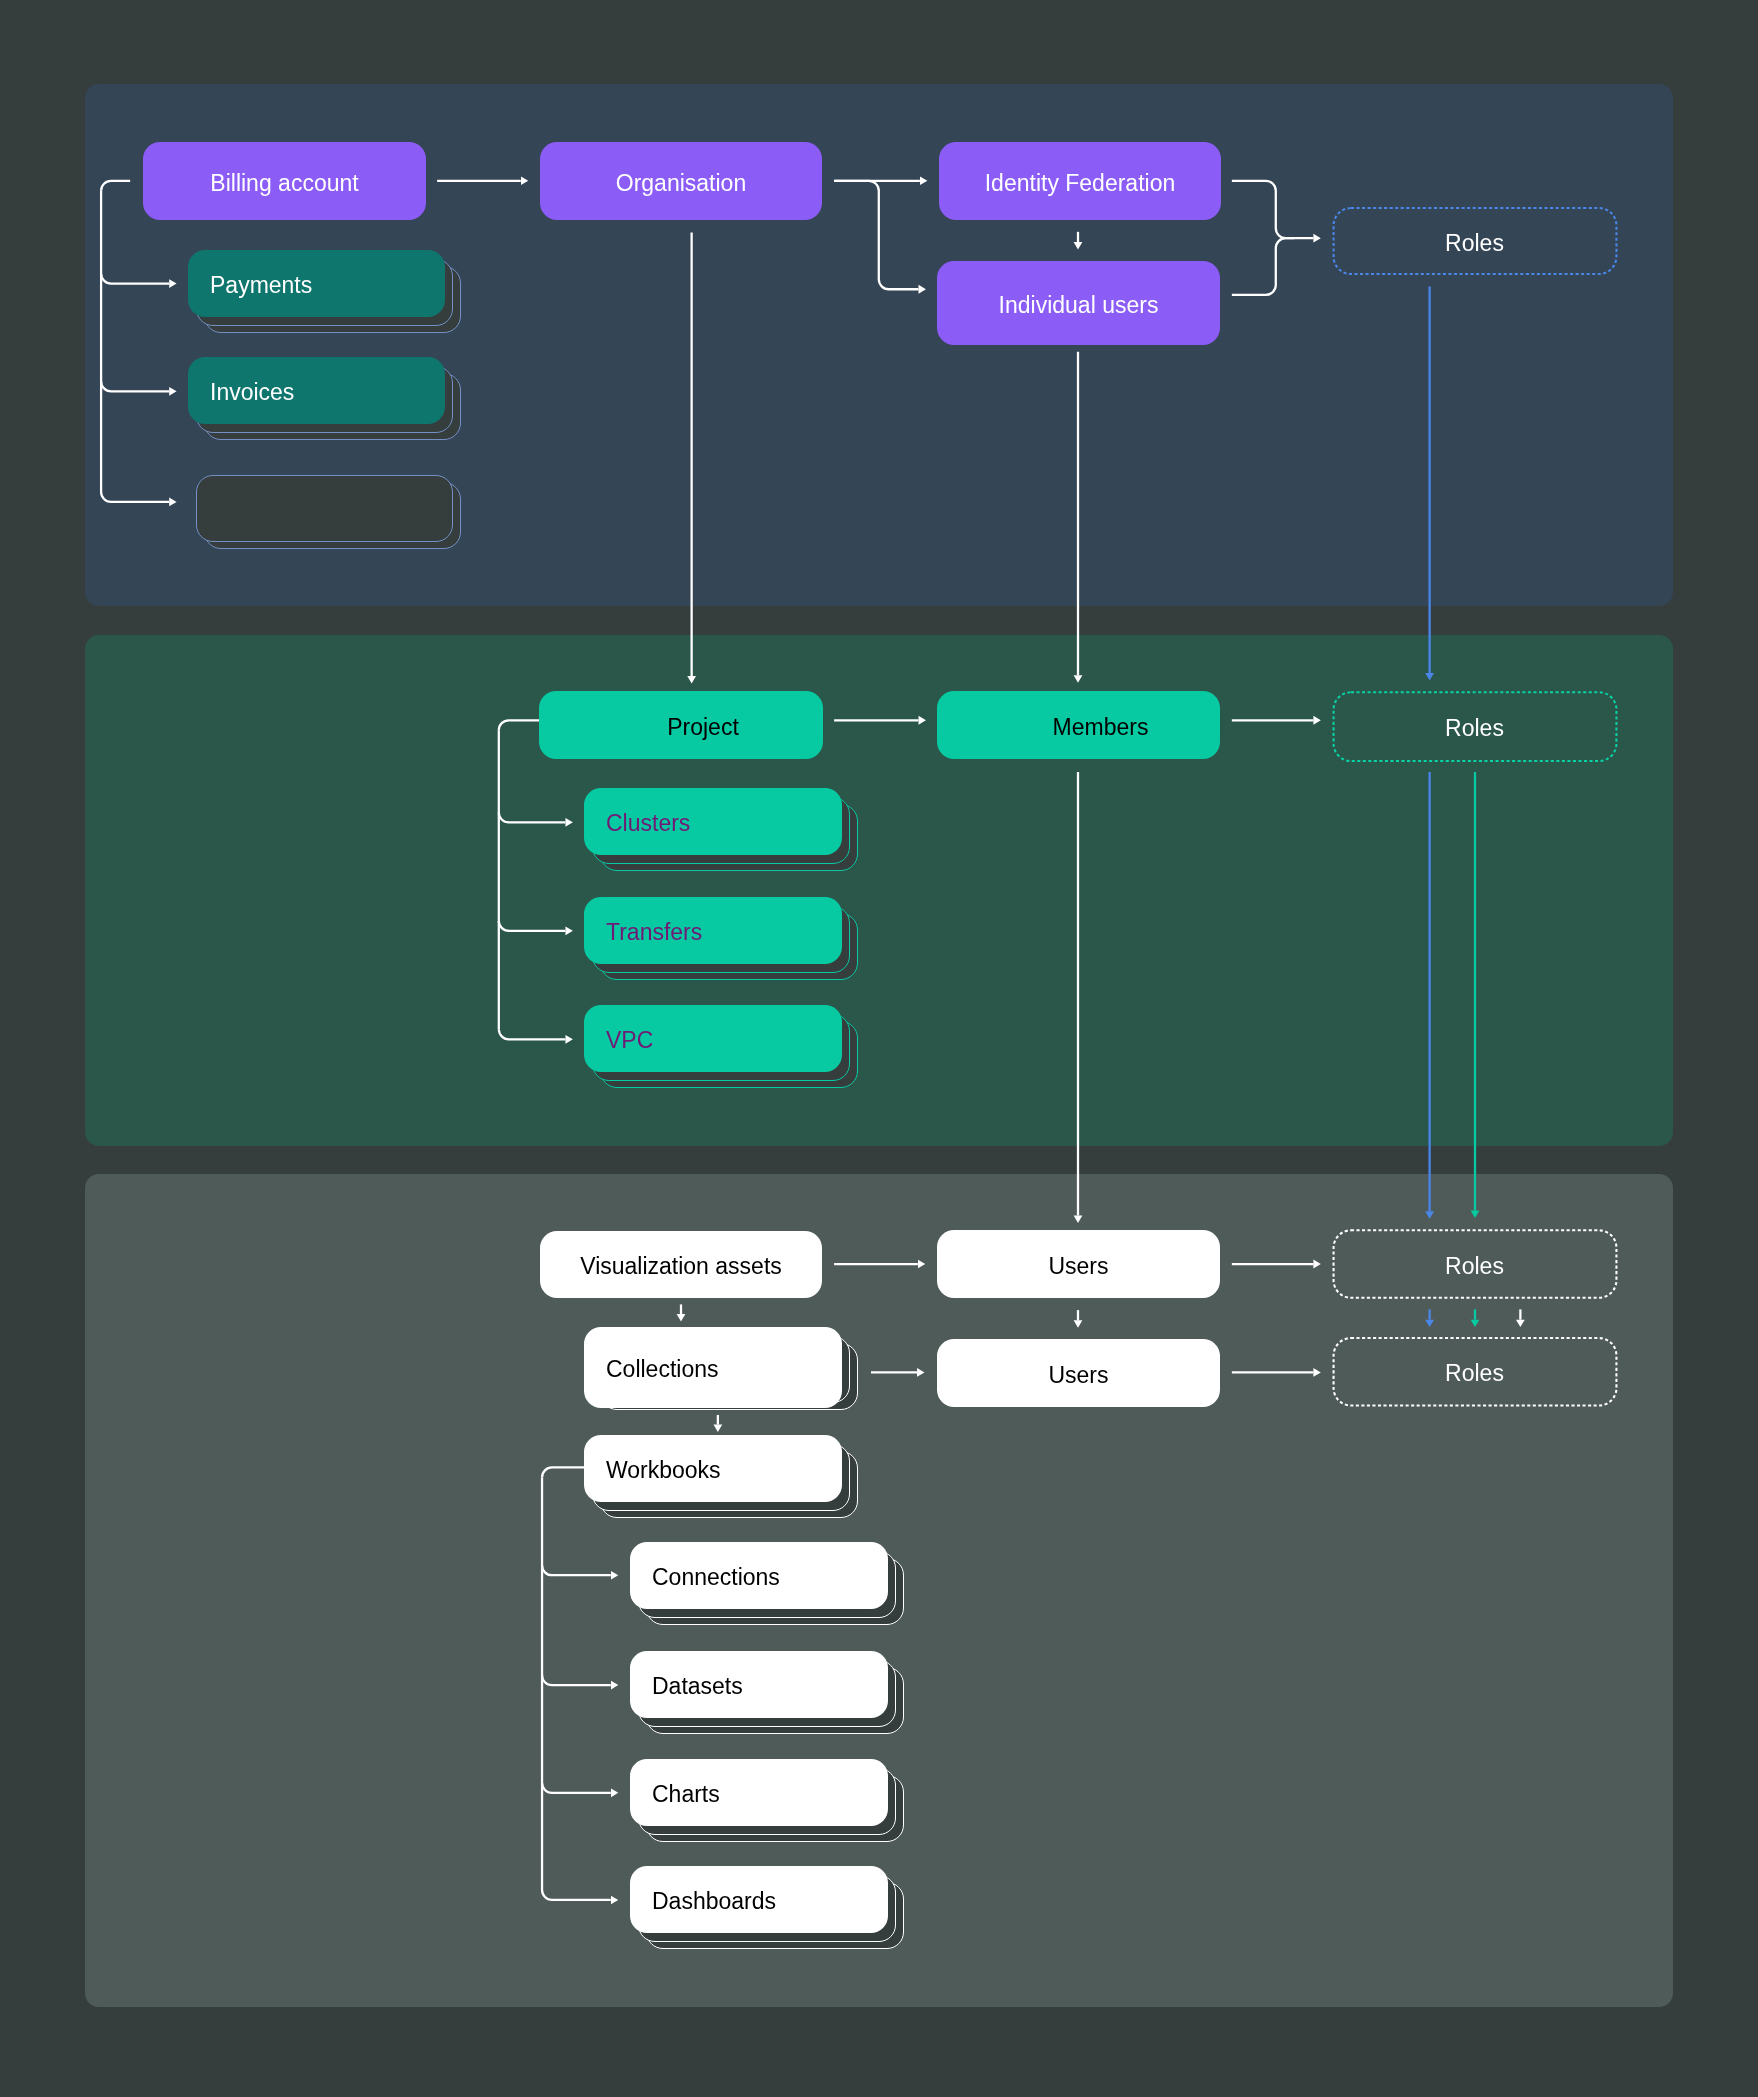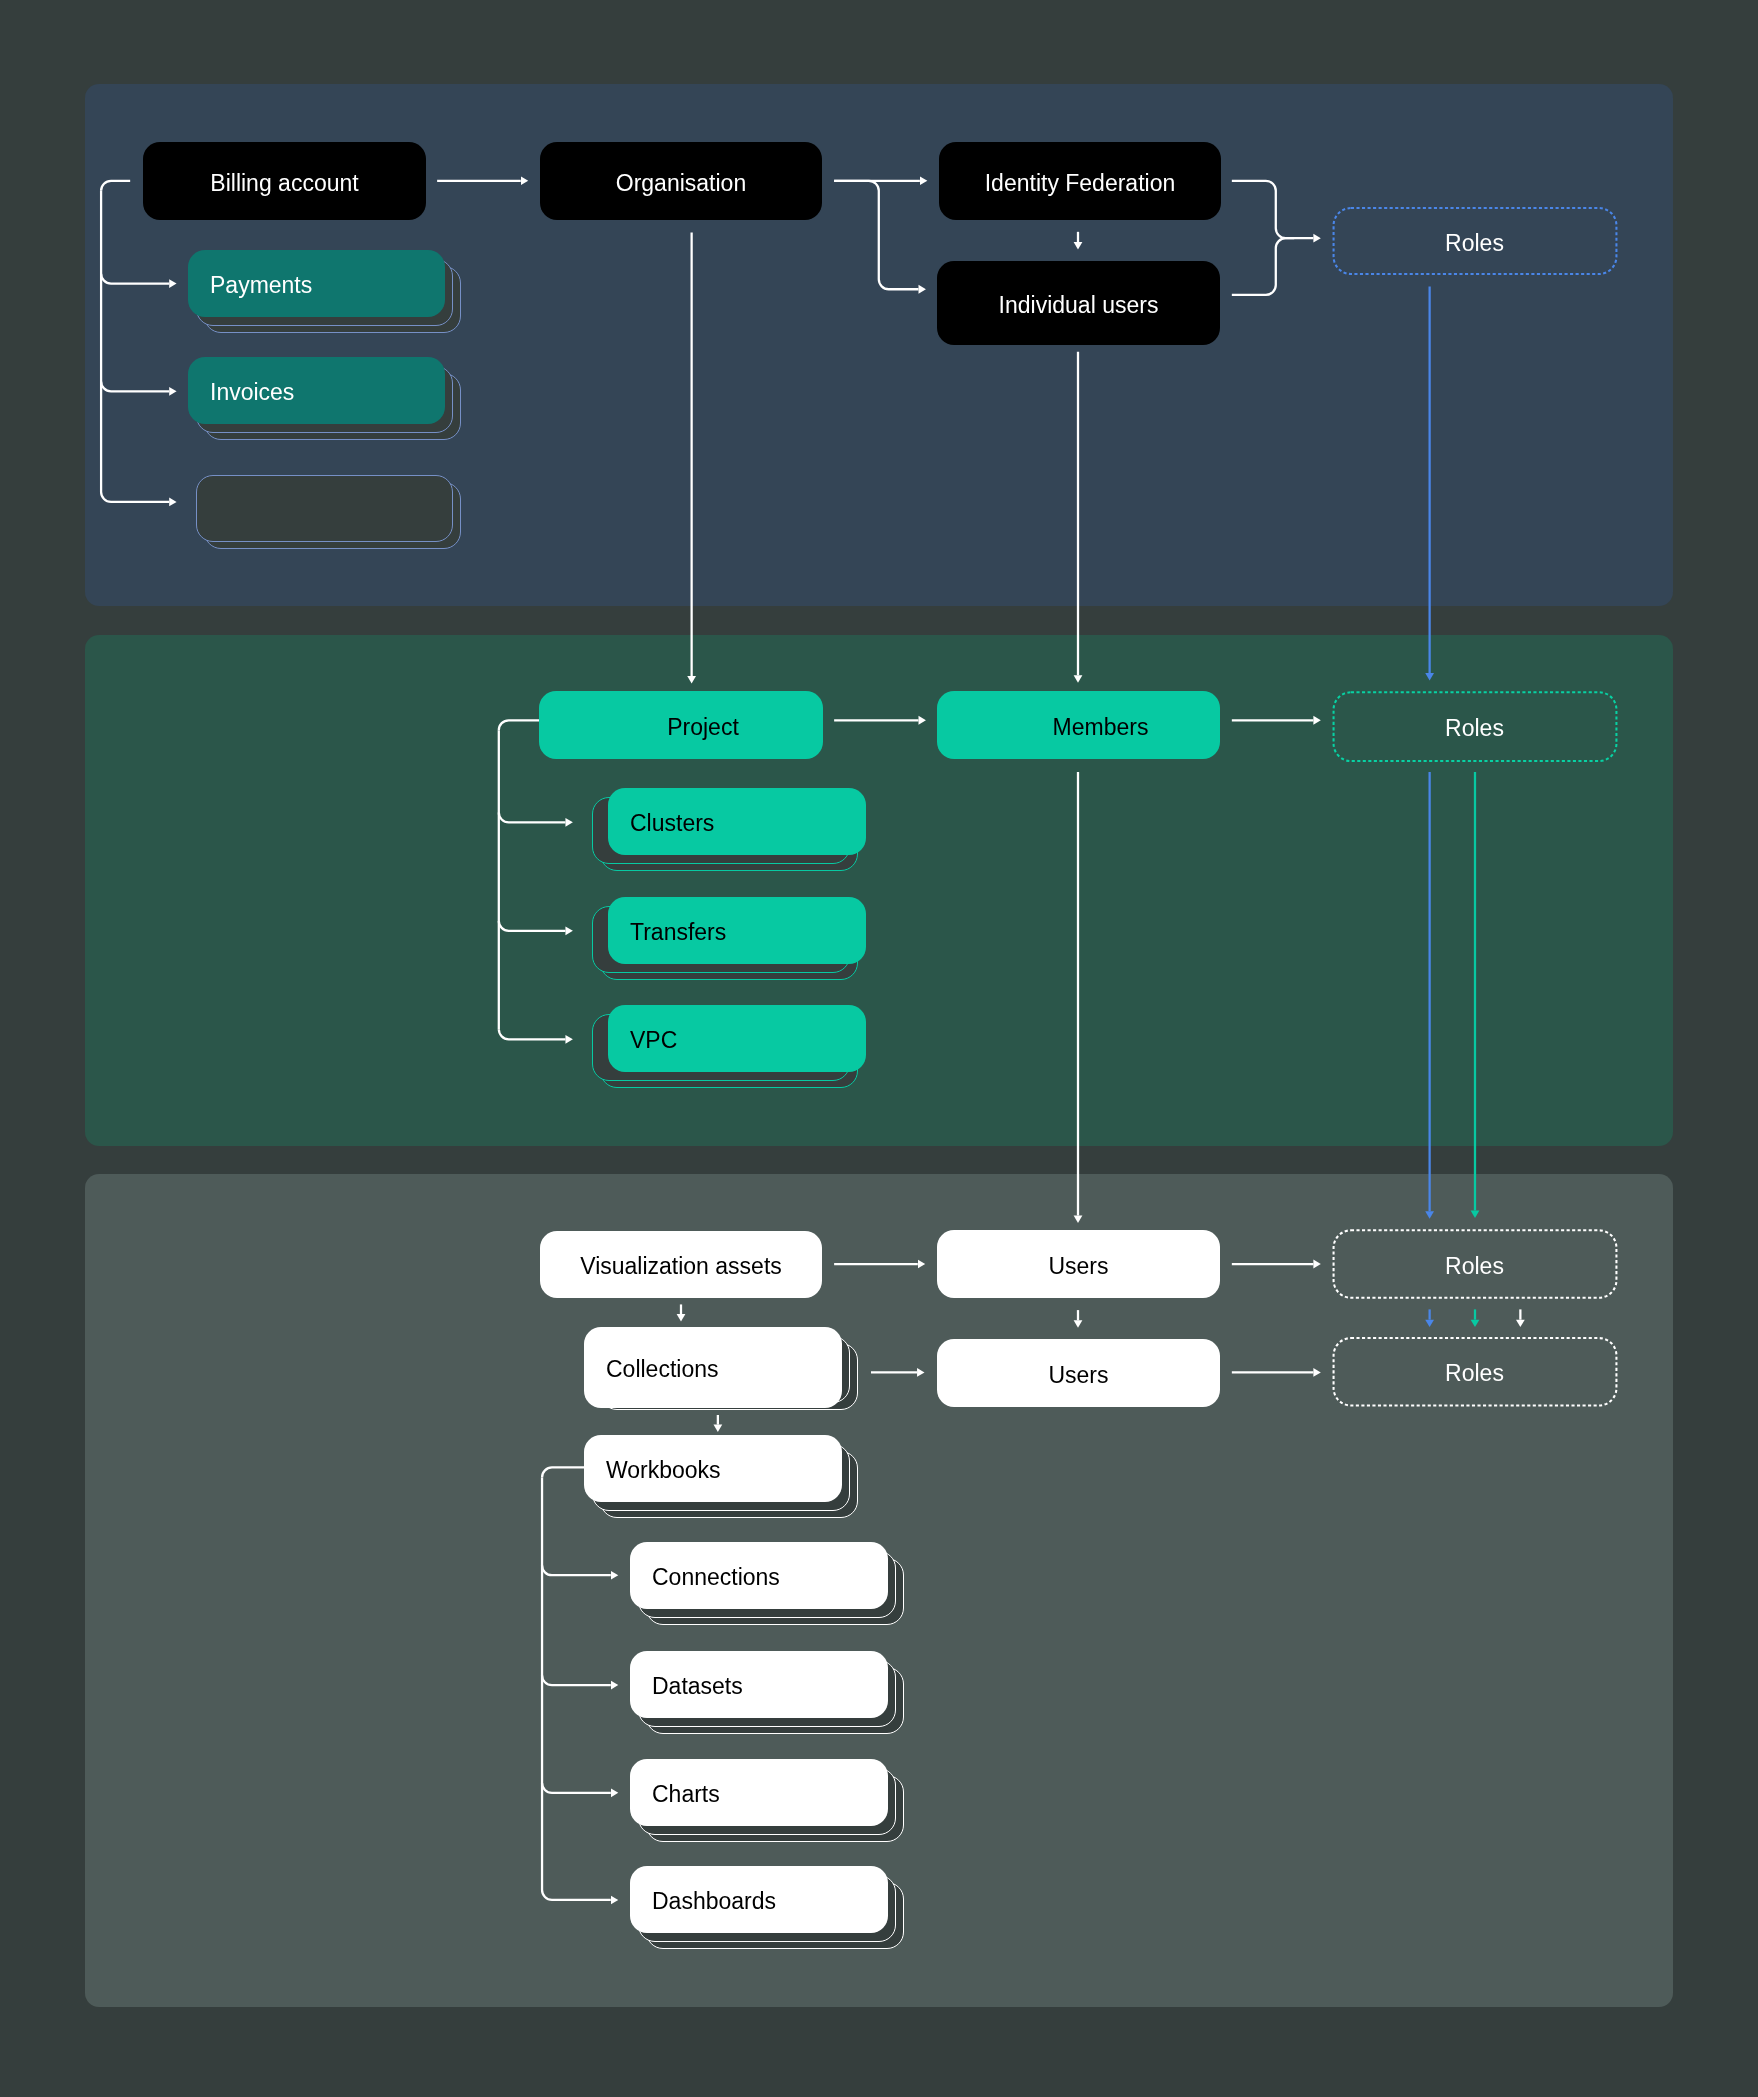--- a/index.html
+++ b/index.html
@@ -15,35 +15,35 @@
   .wire.w{stroke:#ffffff;}
   .wire.b{stroke:#4a86e8;}
   .wire.g{stroke:#07c9a2;}
   .dashbox{fill:none;stroke-width:2.9;stroke-dasharray:4.4 3.4;}
 
   .node{position:absolute;display:flex;align-items:center;box-sizing:border-box;
         border-radius:17px;font-size:23px;white-space:nowrap;}
   .node .lbl{display:block;width:100%;position:relative;top:2.1px;}
   .center .lbl{text-align:center;}
 
-  .org-solid{background:#000000;color:#fff;justify-content:center;}
+  .org-solid{background:#8b5cf6;color:#fff;justify-content:center;}
   .prj-solid{background:#07c9a2;color:#000000;padding-left:44px;}
   .viz-solid{background:#ffffff;color:#000000;}
 
   .org-dashed,.prj-dashed,.viz-dashed{color:#fff;background:transparent;}
 
   .stack{position:absolute;}
   .stack .layer{position:absolute;border-radius:17px;box-sizing:border-box;background:#353e3d;}
   .stack .face{position:absolute;left:0;top:0;border-radius:17px;box-sizing:border-box;
                display:flex;align-items:center;font-size:23px;white-space:nowrap;}
   .stack .face .lbl{display:block;width:100%;text-align:left;padding-left:22px;position:relative;top:2.1px;}
   .org-stack .layer{border:1.1px solid #7690c6;}
   .org-stack .face{background:#0f766e;color:#fff;}
   .prj-stack .layer{border:1.4px solid #07c9a2;}
-  .prj-stack .face{background:#07c9a2;color:#000000;margin-left:24px;}
+  .prj-stack .face{background:#07c9a2;color:#701a75;}
   .viz-stack .layer{border:1.4px solid #ffffff;}
   .viz-stack .face{background:#ffffff;color:#000000;}
 </style>
 </head>
 <body>
 
 <div id="stage">
   <div class="panel" style="left:85px;top:84px;width:1588px;height:522px;background:#344556"></div>
   <div class="panel" style="left:85px;top:635px;width:1588px;height:511px;background:#2b564a"></div>
   <div class="panel" style="left:85px;top:1174px;width:1588px;height:833px;background:#4e5b59"></div>

